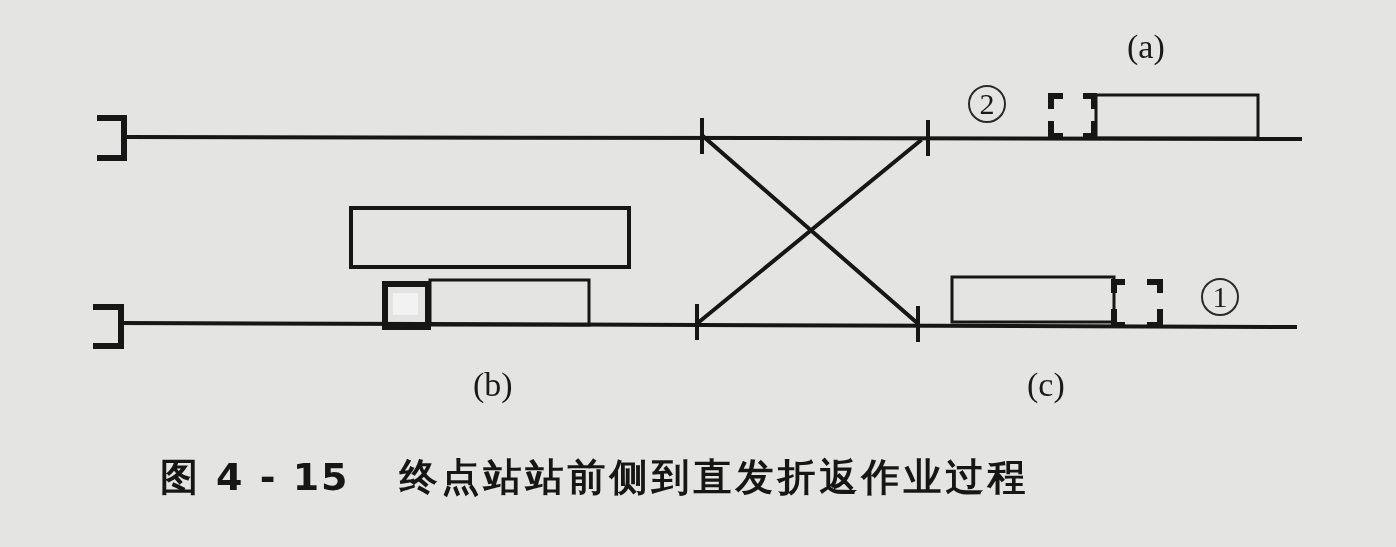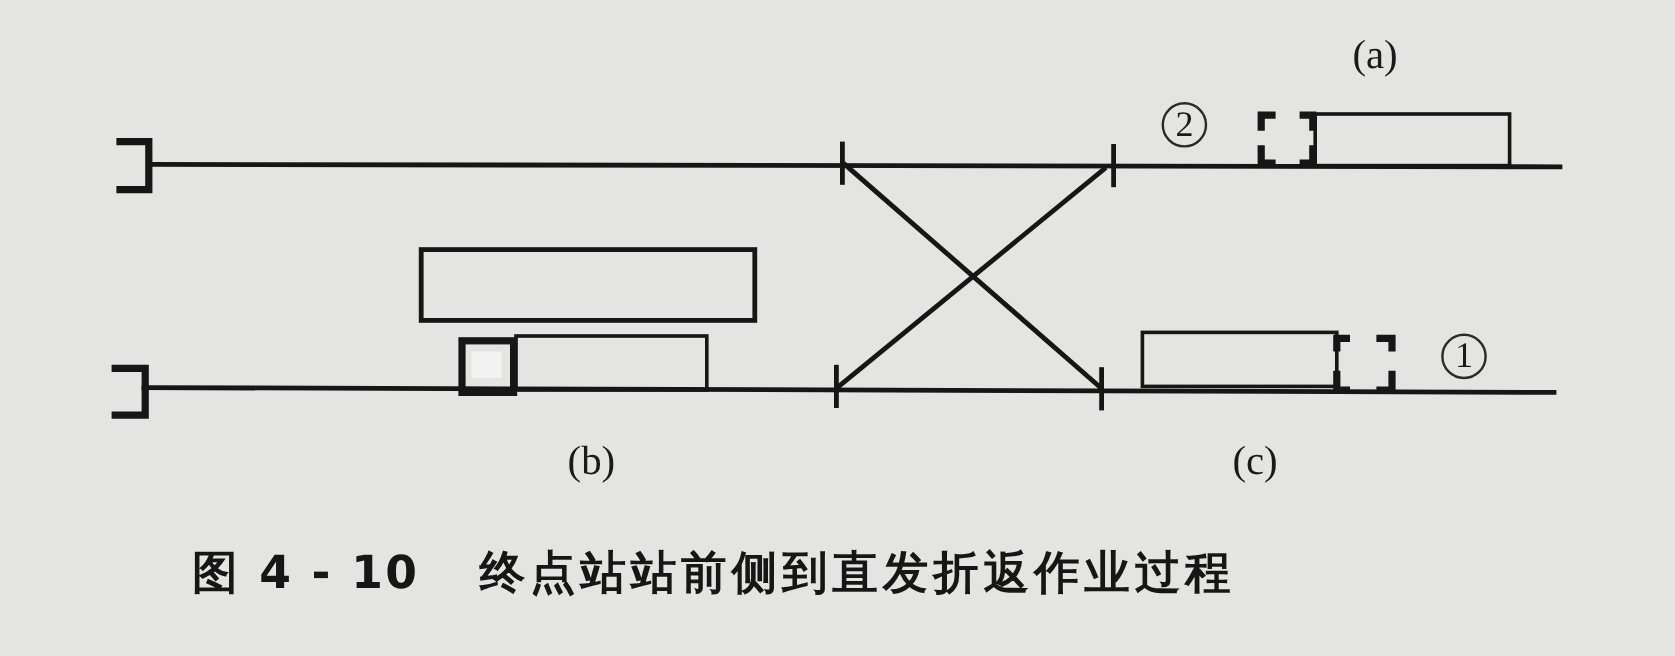--- a/index.html
+++ b/index.html
@@ -76,15 +76,15 @@
   </svg>
 
   <div class="lbl" style="left:1127px; top:30px;">(a)</div>
   <div class="lbl" style="left:473px; top:368px;">(b)</div>
   <div class="lbl" style="left:1027px; top:368px;">(c)</div>
 
   <div class="circ" style="left:968px; top:85px;">2</div>
   <div class="circ" style="left:1201px; top:278px;">1</div>
 
   <div class="caption">
-    <span>图</span><span class="num">4 - 10</span><span>终点站站前侧到直发折返作业过程</span>
+    <span>图</span><span class="num">4 - 15</span><span>终点站站前侧到直发折返作业过程</span>
   </div>
 </div>
 
 </body></html>

